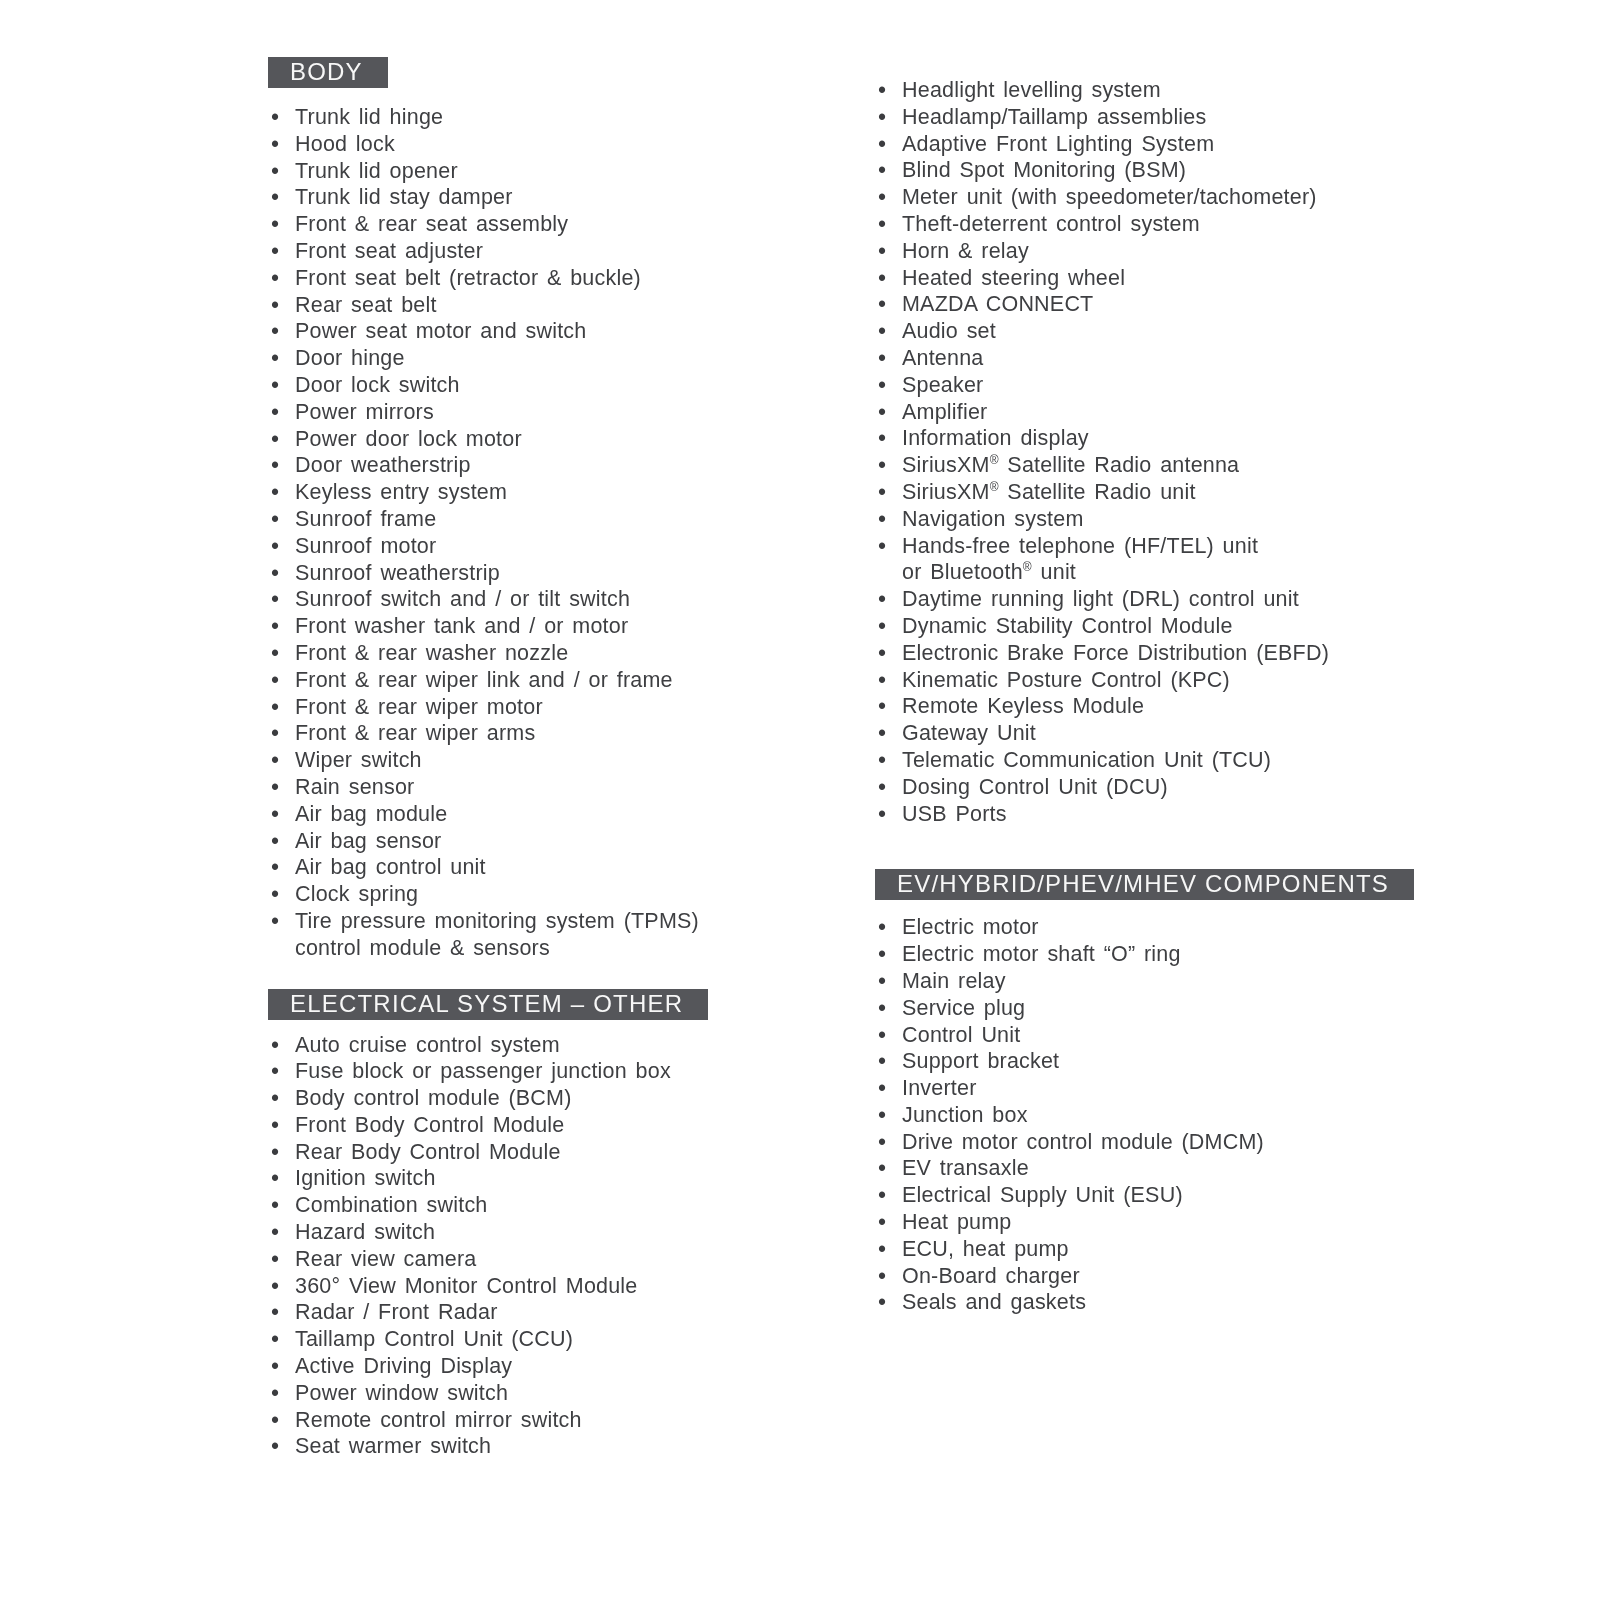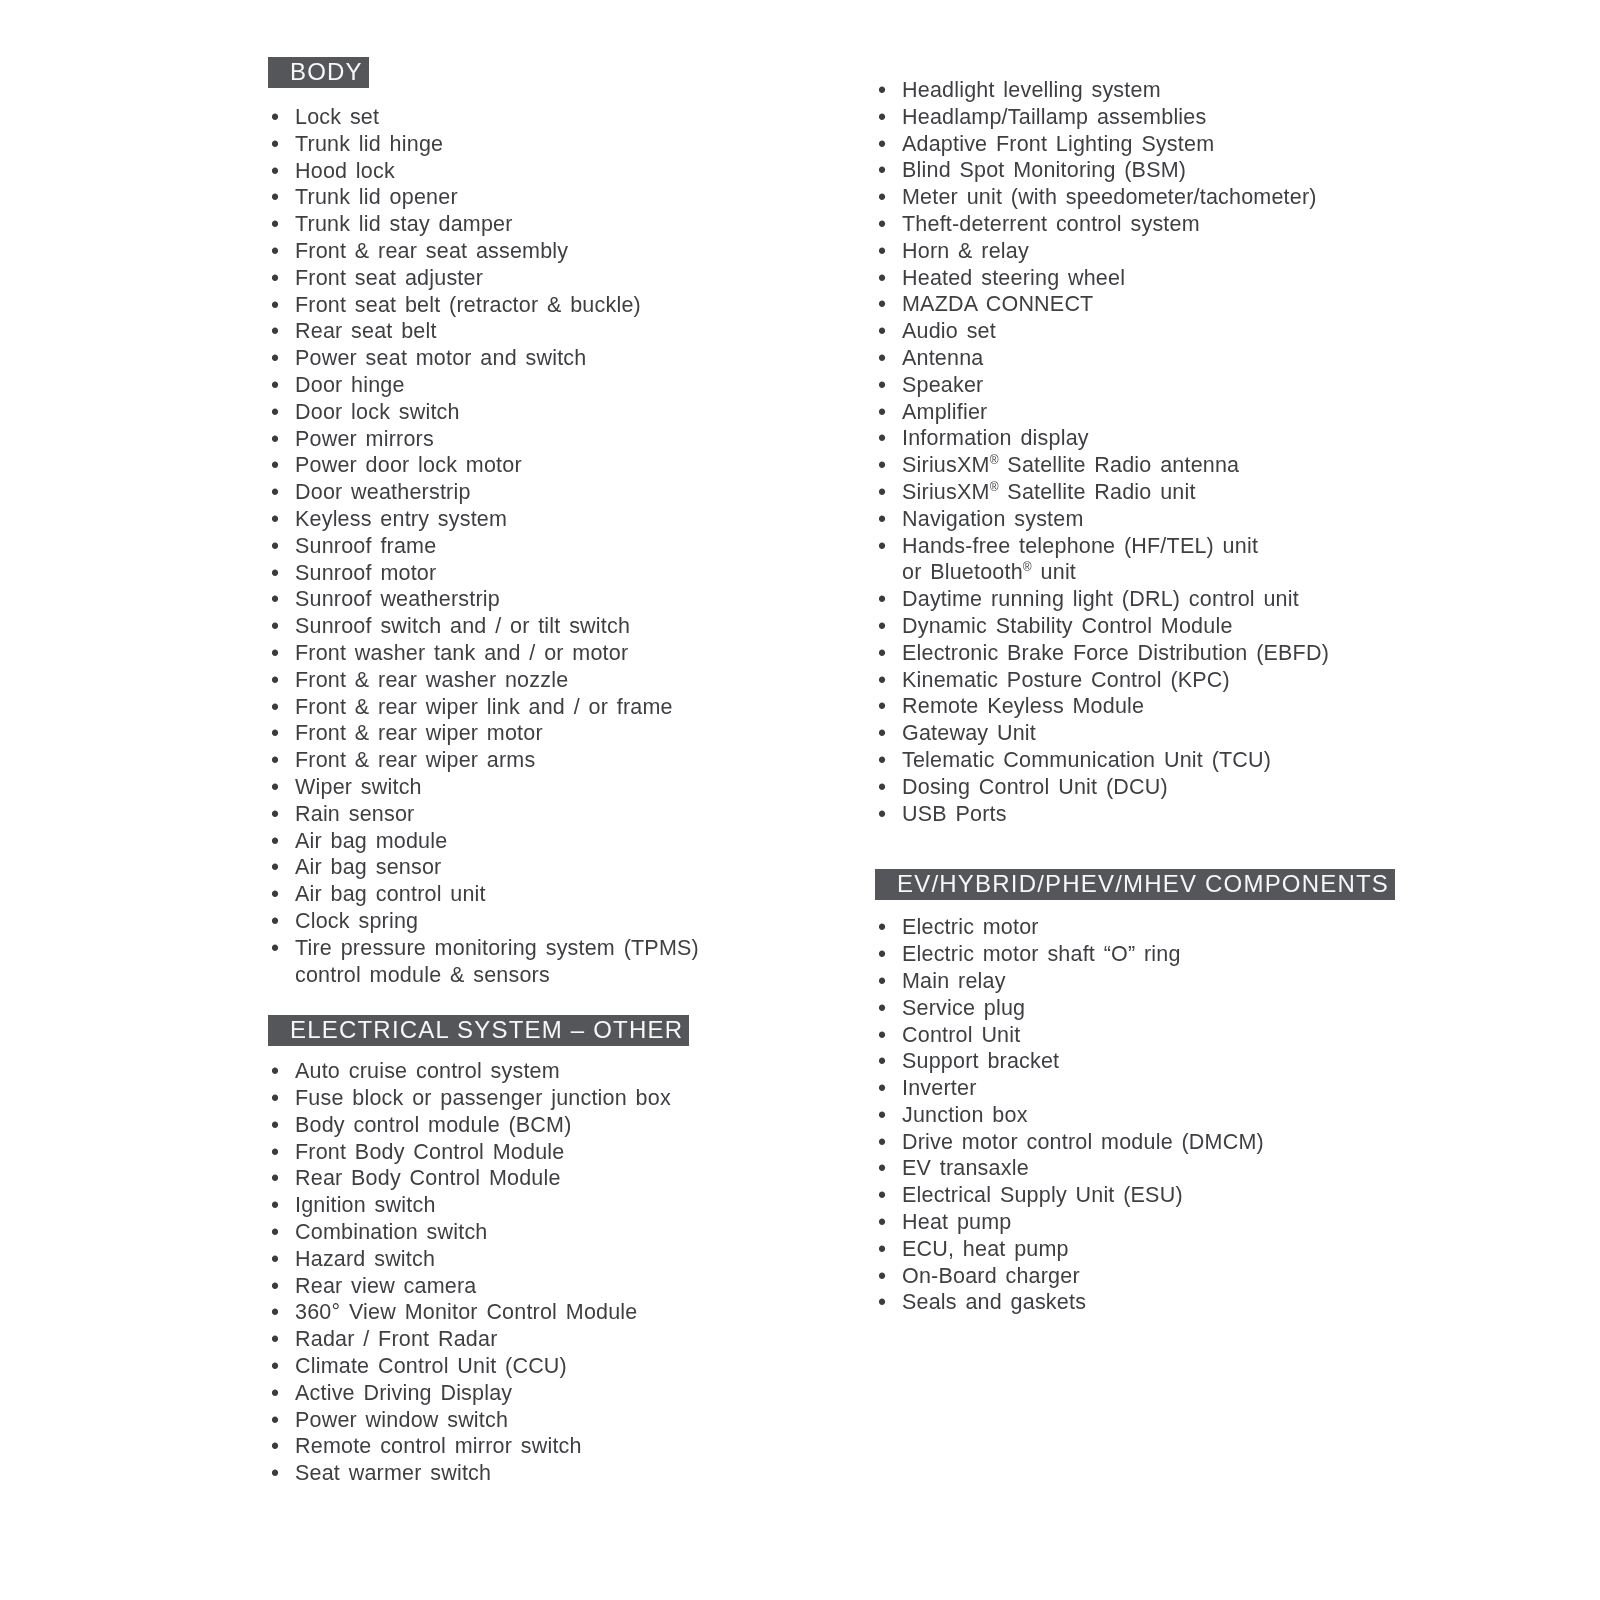--- a/index.html
+++ b/index.html
@@ -20,21 +20,21 @@
   [data-name="column-left"]  { left: 268px; top: 57px;  width: 520px; }
   [data-name="column-right"] { left: 875px; top: 53px;  width: 600px; margin-top: 24px; }
 
   .section-header {
     display: block;
     width: fit-content;
     background: #55565a;
     color: #f7f7f7;
     font-size: 24px;
     line-height: 30px;
-    padding: 0 6px 1px 22px;
+    padding: 0 25px 1px 22px;
     letter-spacing: 1.2px;
     white-space: nowrap;
   }
   [data-name="section-header-electrical"] { margin-top: 27px; min-width: 286px; }
   [data-name="section-header-ev"]         { margin-top: 42px; min-width: 429px; }
 
   .item-list {
     list-style: none;
     margin: 0;
     padding: 0;
@@ -65,21 +65,20 @@
     line-height: 0;
   }
 </style>
 </head>
 <body>
 
 <div class="page" data-name="warranty-parts-page">
   <div class="column" data-name="column-left">
       <div class="section-header" data-name="section-header-body">BODY</div>
       <ul class="item-list" data-name="section-list-body">
-        <li data-name="list-item">Lock set</li>
         <li data-name="list-item">Trunk lid hinge</li>
         <li data-name="list-item">Hood lock</li>
         <li data-name="list-item">Trunk lid opener</li>
         <li data-name="list-item">Trunk lid stay damper</li>
         <li data-name="list-item">Front &amp; rear seat assembly</li>
         <li data-name="list-item">Front seat adjuster</li>
         <li data-name="list-item">Front seat belt (retractor &amp; buckle)</li>
         <li data-name="list-item">Rear seat belt</li>
         <li data-name="list-item">Power seat motor and switch</li>
         <li data-name="list-item">Door hinge</li>
@@ -111,21 +110,21 @@
         <li data-name="list-item">Fuse block or passenger junction box</li>
         <li data-name="list-item">Body control module (BCM)</li>
         <li data-name="list-item">Front Body Control Module</li>
         <li data-name="list-item">Rear Body Control Module</li>
         <li data-name="list-item">Ignition switch</li>
         <li data-name="list-item">Combination switch</li>
         <li data-name="list-item">Hazard switch</li>
         <li data-name="list-item">Rear view camera</li>
         <li data-name="list-item">360° View Monitor Control Module</li>
         <li data-name="list-item">Radar / Front Radar</li>
-        <li data-name="list-item">Climate Control Unit (CCU)</li>
+        <li data-name="list-item">Taillamp Control Unit (CCU)</li>
         <li data-name="list-item">Active Driving Display</li>
         <li data-name="list-item">Power window switch</li>
         <li data-name="list-item">Remote control mirror switch</li>
         <li data-name="list-item">Seat warmer switch</li>
       </ul>
     </div>
   <div class="column" data-name="column-right">
       <ul class="item-list" data-name="section-list-electrical-cont">
         <li data-name="list-item">Headlight levelling system</li>
         <li data-name="list-item">Headlamp/Taillamp assemblies</li>

